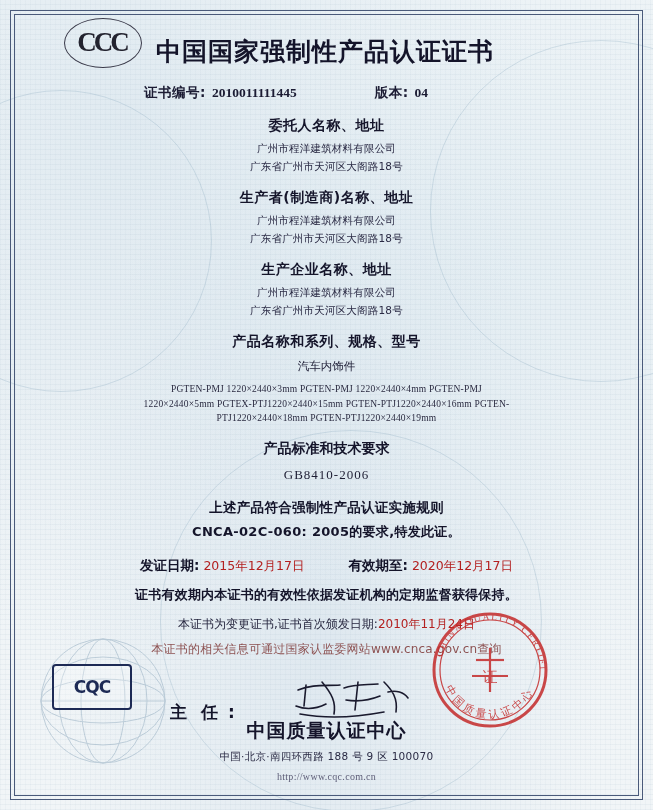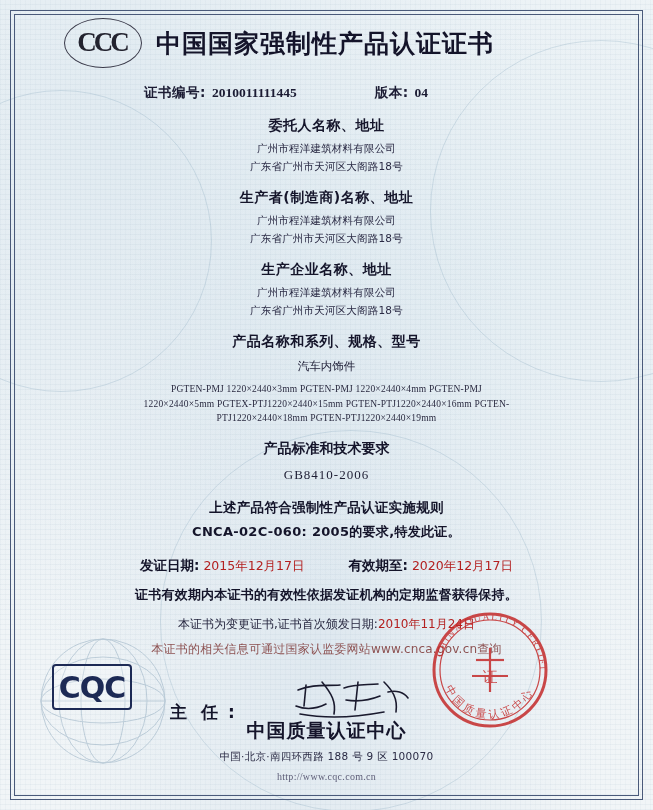--- a/index.html
+++ b/index.html
@@ -57,21 +57,21 @@
 
   .content {
     position: relative;
     z-index: 5;
     padding: 18px 34px 0 34px;
   }
 
   
   .header {
     display: flex;
-    align-items: center;
+    align-items: flex-end;
     gap: 14px;
     padding-left: 30px;
   }
   .ccc-logo {
     width: 78px;
     height: 50px;
     position: relative;
     flex: 0 0 auto;
   }
   .ccc-logo .oval {
@@ -248,21 +248,21 @@
     bottom: 82px;
     width: 76px;
     height: 42px;
     border: 2.2px solid #1d2a55;
     border-radius: 4px;
     display: flex;
     align-items: center;
     justify-content: center;
     font-family: "DejaVu Sans", sans-serif;
     font-weight: bold;
-    font-size: 30px;
+    font-size: 17px;
     letter-spacing: -1px;
     color: #1d2a55;
     background: rgba(255,255,255,0.25);
   }
   .sign-row {
     position: absolute;
     left: 170px;
     bottom: 68px;
     display: flex;
     align-items: baseline;

